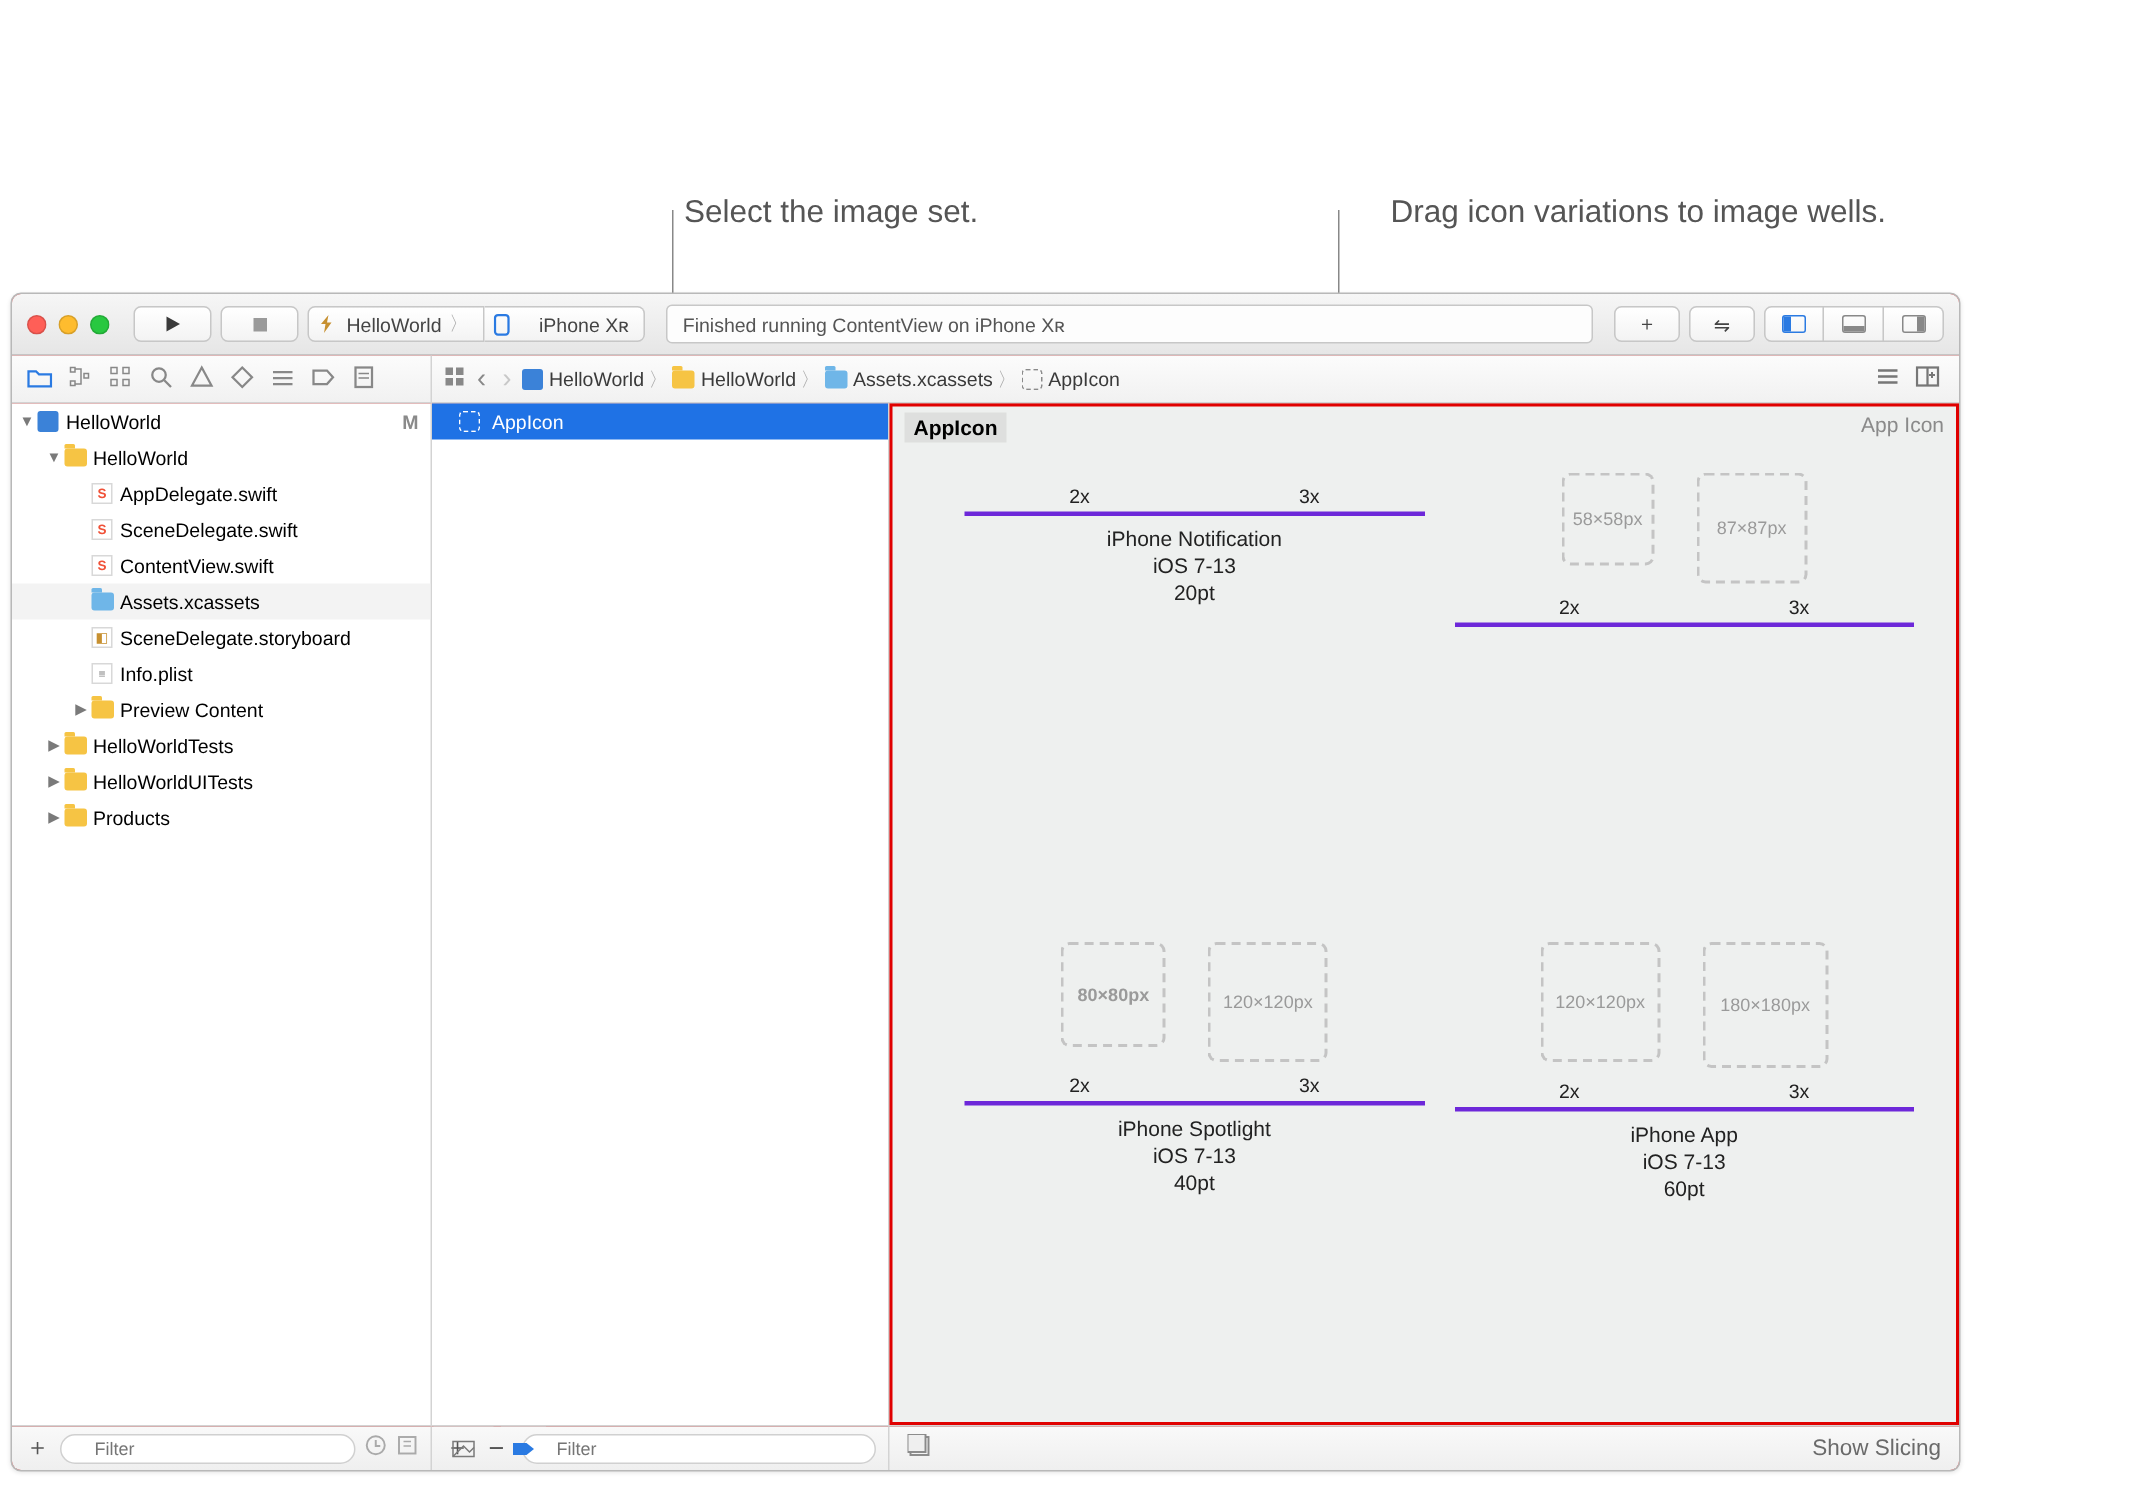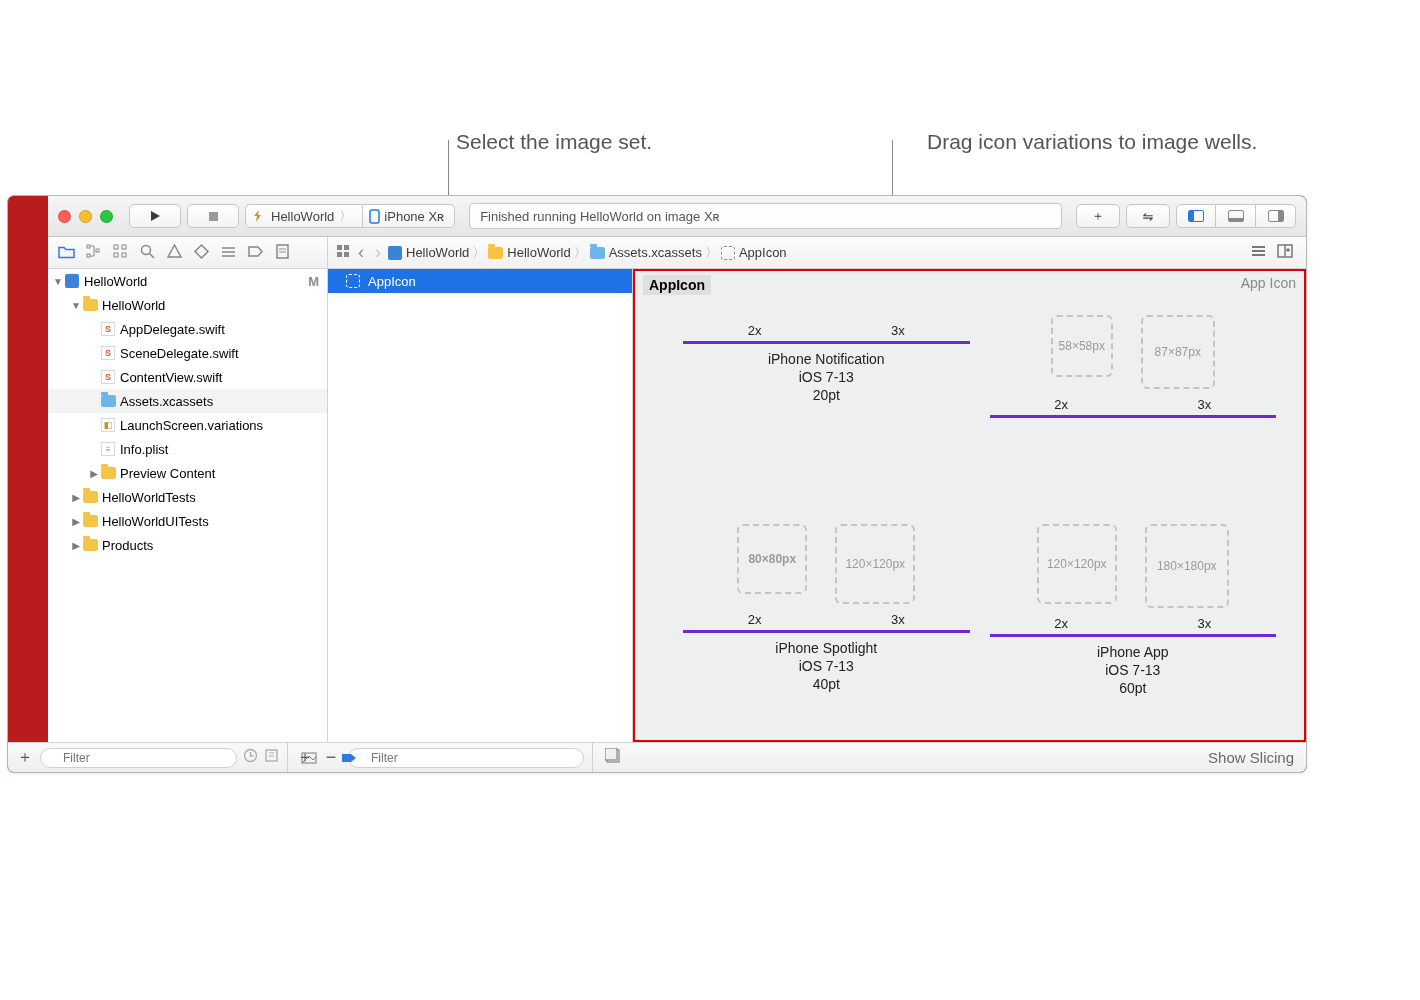--- a/index.html
+++ b/index.html
@@ -1,19 +1,19 @@
 <!DOCTYPE html>
 <html><head>
 <meta charset="utf-8">
 <style>
 * { box-sizing: border-box; margin: 0; padding: 0; font-family: -apple-system, "Helvetica Neue", Arial, sans-serif; }
 body { background: #fff; width: 1420px; height: 1000px; position: relative; }
 .callout { position: absolute; color: #555; font-size: 21px; }
 .callout-line { position: absolute; background: #888; width: 1px; }
-.window { position: absolute; left: 7px; top: 195px; width: 1300px; height: 578px; border: 1px solid #b8b8b8; border-radius: 7px; overflow: hidden; background: #b91c1c; box-shadow: 0 1px 3px rgba(0,0,0,.1); padding-left: 40px; }
+.window { position: absolute; left: 7px; top: 195px; width: 1300px; height: 786px; border: 1px solid #b8b8b8; border-radius: 7px; overflow: hidden; background: #b91c1c; box-shadow: 0 1px 3px rgba(0,0,0,.1); }
 .titlebar { height: 41px; display: flex; align-items: center; padding: 0 10px; background: linear-gradient(#f6f6f6,#e6e6e6); border-bottom: 1px solid #c5c5c5; gap: 6px; }
 .traffic { display: flex; gap: 8px; margin-right: 10px; }
 .dot { width: 13px; height: 13px; border-radius: 50%; border: 0.5px solid rgba(0,0,0,.15); }
 .red { background: #ff5f57; } .yellow { background: #febc2e; } .green { background: #28c840; }
 .tbtn { height: 24px; min-width: 44px; background: linear-gradient(#fff,#f3f3f3); border: 1px solid #c7c7c7; border-radius: 5px; display: flex; align-items: center; justify-content: center; font-size: 13px; color: #444; }
 .tbtn-wide { min-width: 52px; }
 .scheme { display: flex; gap: 0; }
 .scheme .tbtn { border-radius: 0; }
 .scheme .tbtn:first-child { border-radius: 5px 0 0 5px; padding: 0 10px 0 6px; }
 .scheme .tbtn:last-child { border-radius: 0 5px 5px 0; border-left: none; padding: 0 10px 0 6px; }
@@ -107,30 +107,30 @@
       <div class="tbtn">
         <span style="display:inline-flex;align-items:center;gap:5px;">
           <svg width="14" height="14" viewBox="0 0 14 14">
               <path d="M7 1 L2 7 L5 7 L4 13 L9 6 L6 6 Z" fill="#c79030"></path>
             </svg>
           <span>HelloWorld</span>
           <span style="color:#aaa">〉</span>
         </span>
       </div>
       <div class="tbtn">
-        <span style="display:inline-flex;align-items:center;gap:4px;">
+        <span style="display:inline-flex;align-items:center;gap:19px;">
           <svg width="11" height="15" viewBox="0 0 11 15">
               <rect x="1" y="1" width="9" height="13" rx="2" fill="none" stroke="#2a7ae2" stroke-width="1.5"></rect>
             </svg>
           <span>iPhone Xʀ</span>
         </span>
       </div>
     </div>
     <div class="status-field">
-      <span>Finished running HelloWorld on image Xʀ</span>
+      <span>Finished running ContentView on iPhone Xʀ</span>
     </div>
     <div class="rightgroup">
       <div class="tbtn">＋</div>
       <div class="tbtn">⇋</div>
       <div class="seg3">
         <div class="tbtn">
             <span class="mini-ico panel-active" style="background:linear-gradient(90deg,#2a7ae2 35%,transparent 35%)"></span>
           </div>
         <div class="tbtn">
             <span class="mini-ico" style="border:1.5px solid #888;border-radius:2px;background:linear-gradient(0deg,#888 35%,transparent 35%)"></span>
@@ -291,21 +291,21 @@
             <span class="ic">
               <span class="ico-fold blue"></span>
             </span>
             <span class="label">Assets.xcassets</span>
           </div>
           <div class="row" style="padding-left: 40px;">
             <span class="disc"></span>
             <span class="ic">
               <span class="ico-sb">◧</span>
             </span>
-            <span class="label">LaunchScreen.variations</span>
+            <span class="label">SceneDelegate.storyboard</span>
           </div>
           <div class="row" style="padding-left: 40px;">
             <span class="disc"></span>
             <span class="ic">
               <span class="ico-plist">≡</span>
             </span>
             <span class="label">Info.plist</span>
           </div>
           <div class="row" style="padding-left: 40px;">
             <span class="disc">▶</span>

